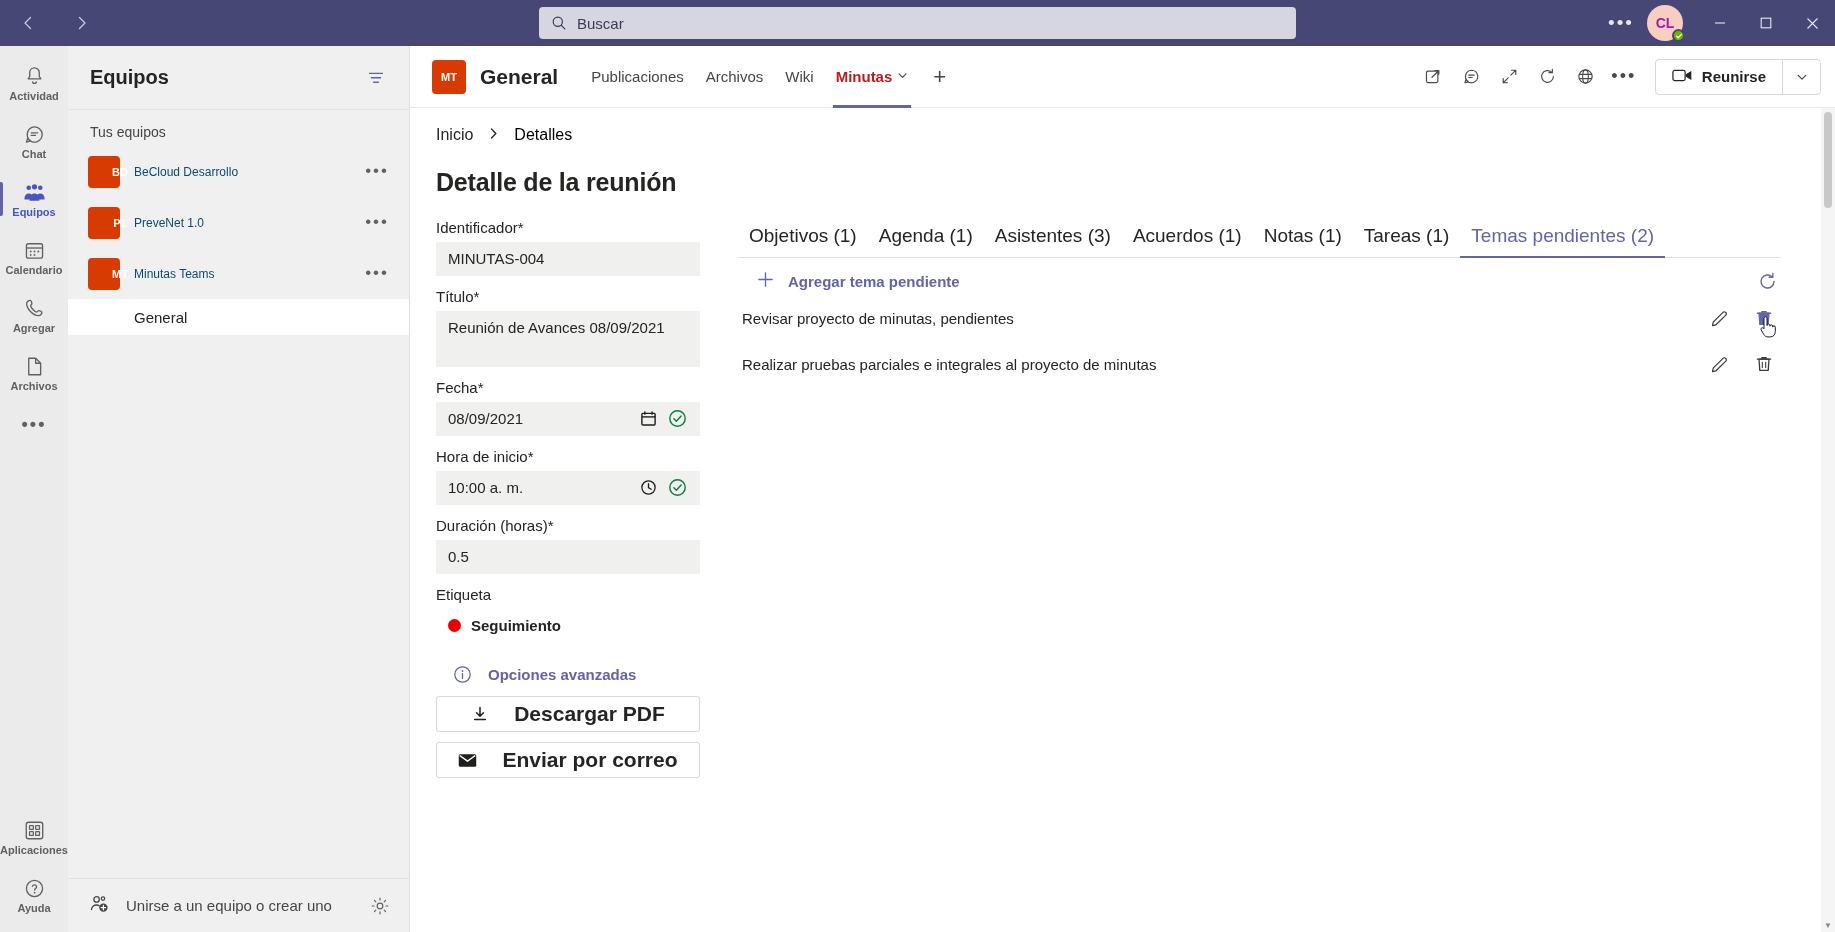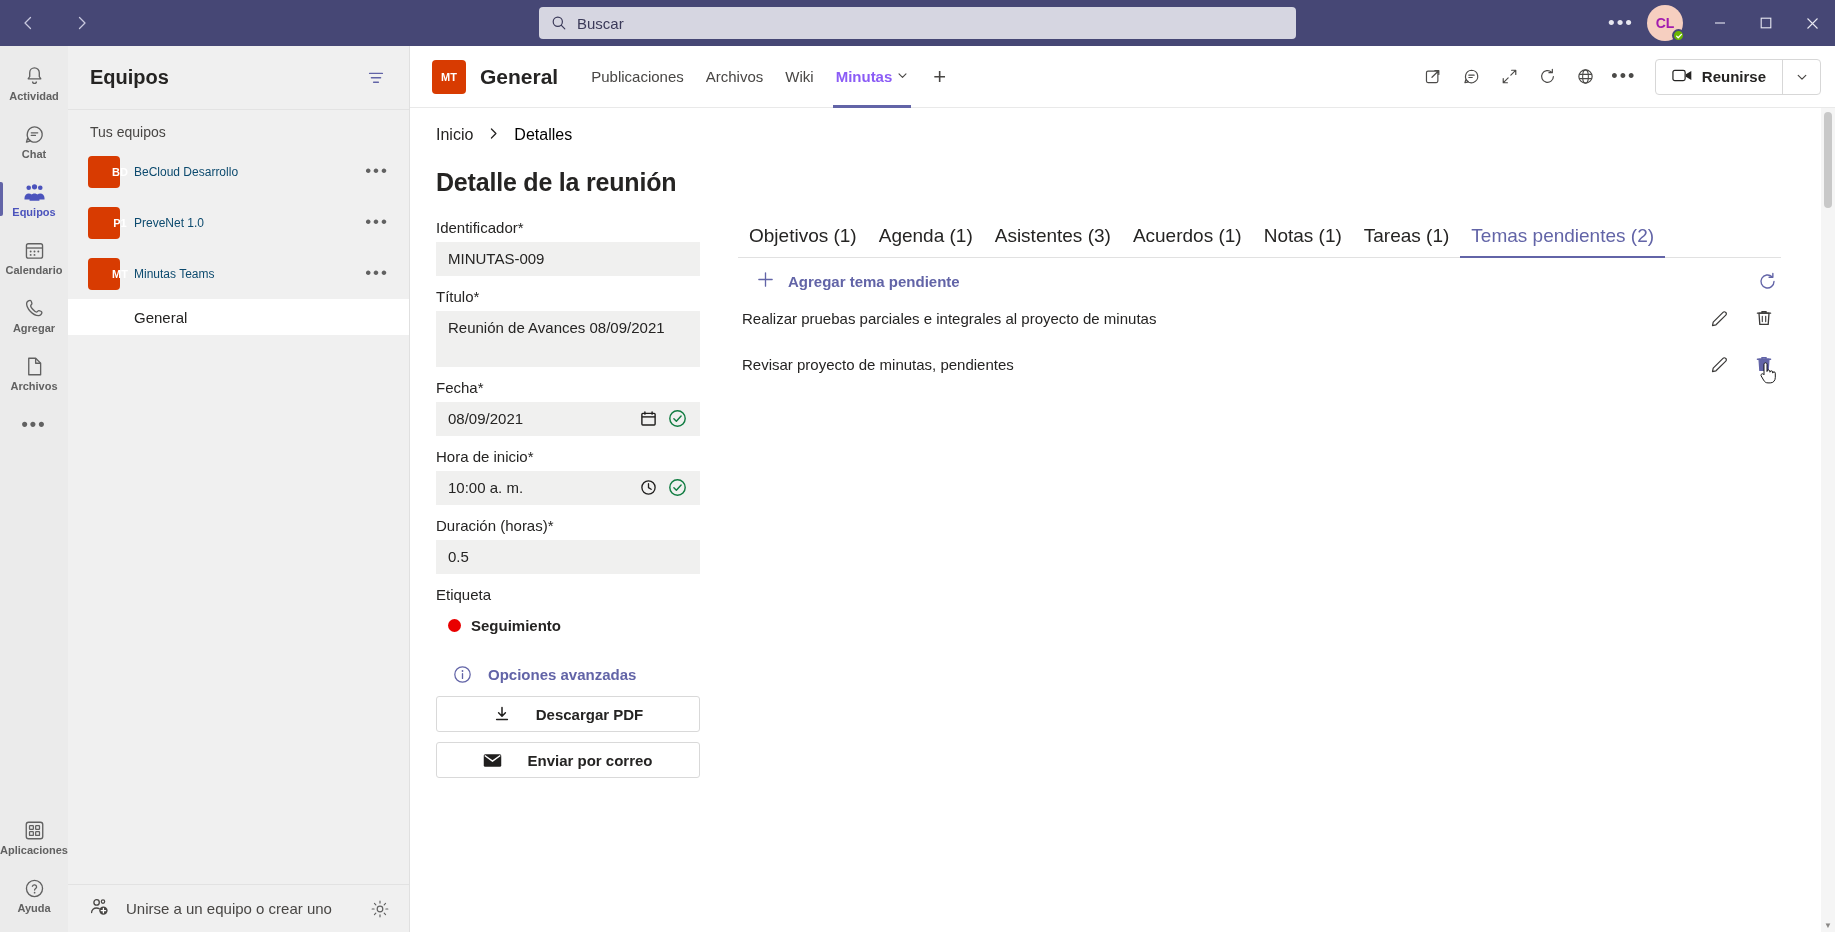--- a/index.html
+++ b/index.html
@@ -99,42 +99,42 @@
     font-size: 11px; font-weight: 600; display: flex; align-items: center; justify-content: center;
     flex: none;
     padding-left: 32px;
   }
   .team-name { font-size: 12px; color: #0c4a6e; }
   .team-dots { margin-left: auto; color: #616161; font-size: 17px; letter-spacing: 2px; line-height: 0.4; padding-right: 10px;}
   .channel-row {
     height: 36px; display: flex; align-items: center; padding-left: 66px;
     background: #fff; font-size: 15px; color: #252423;
   }
-  .teams-foot { border-top: 1px solid #e2e2e2; height: 48px; display: flex; align-items: center; padding: 0 14px 0 20px; gap: 16px; }
+  .teams-foot { border-top: 1px solid #e2e2e2; height: 54px; display: flex; align-items: center; padding: 0 14px 0 20px; gap: 16px; }
   .join-label { font-size: 15px; color: #484644; }
   .gear-btn { margin-left: auto; width: 30px; height: 30px; display: flex; align-items: center; justify-content: center; color: #616161; }
 
   
   .main { flex: 1; min-width: 0; background: #fff; display: flex; flex-direction: column; }
   .chan-head {
     height: 62px; flex: none; display: flex; align-items: center;
     padding: 0 14px 0 22px; border-bottom: 1px solid #e9e9e9; background: #fff;
   }
   .chan-avatar {
     width: 34px; height: 34px; border-radius: 4px; background: #d83b01; color: #fff;
     font-size: 11px; font-weight: 600; display: flex; align-items: center; justify-content: center;
     margin-right: 14px; flex: none;
   }
   .chan-title { font-size: 21px; font-weight: 700; margin-right: 22px; }
   .chan-tabs { display: flex; align-items: flex-end; gap: 0; height: 62px; }
   .chan-tab {
     height: 62px; display: flex; align-items: center; gap: 5px; padding: 0 11px;
     font-size: 15px; color: #484644; position: relative;
   }
-  .chan-tab.active { color: #8b5cf6; font-weight: 700; }
+  .chan-tab.active { color: #b91c1c; font-weight: 700; }
   .chan-tab.active::after {
     content: ""; position: absolute; left: 8px; right: 8px; bottom: 0; height: 2.5px; background: #6264a7;
   }
   .chan-tab .caret { font-size: 10px; color: #484644; }
   .chan-add { padding: 0 14px; font-size: 22px; color: #484644; font-weight: 300; display: flex; align-items: center; height: 62px;}
   .chan-actions { margin-left: auto; display: flex; align-items: center; gap: 4px; }
   .act-btn { width: 34px; height: 34px; display: flex; align-items: center; justify-content: center; color: #4b4a48; border-radius: 4px; }
   .act-dots { width: 34px; height: 34px; display:flex; align-items:center; justify-content:center; color:#4b4a48; font-size:18px; letter-spacing:2px; line-height:0.4; }
   .meet-group { display: flex; margin-left: 10px; height: 36px; border: 1px solid #d7d7d7; border-radius: 4px; overflow: hidden; }
   .meet-btn { display: flex; align-items: center; gap: 9px; padding: 0 16px; font-size: 15px; font-weight: 600; color: #252423; }
@@ -164,21 +164,21 @@
   .fcheck { width: 22px; height: 22px; display: flex; align-items: center; justify-content: center; color: #107c41; flex: none; }
   .tag-row { display: flex; align-items: center; gap: 10px; padding: 8px 0 0 12px; }
   .tag-dot { width: 13px; height: 13px; border-radius: 50%; background: #e90000; flex: none; }
   .tag-label { font-size: 15px; font-weight: 700; color: #252423; }
   .adv-row { display: flex; align-items: center; gap: 16px; padding: 18px 0 12px 16px; }
   .adv-icon { width: 20px; height: 20px; color: #6264a7; display: flex; align-items: center; justify-content: center; }
   .adv-label { font-size: 15px; font-weight: 700; color: #6264a7; }
   .bigbtn {
     height: 36px; border: 1px solid #d9d9d9; border-radius: 3px; background: #fff;
     display: flex; align-items: center; justify-content: center; gap: 25px;
-    font-size: 15px; font-weight: 700; color: #252423; margin-bottom: 10px;
+    font-size: 21px; font-weight: 700; color: #252423; margin-bottom: 10px;
   }
   .bigbtn .bicon { display: flex; align-items: center; }
 
   .panelcol { flex: 1; min-width: 0; padding: 0 40px 0 38px; }
   .ptabs { display: flex; align-items: flex-end; border-bottom: 1px solid #e1e1e1; gap: 0; }
   .ptab {
     font-size: 19px; color: #252423; padding: 6px 11px 10px 11px; position: relative; white-space: nowrap;
   }
   .ptab.active { color: #6264a7; }
   .ptab.active::after {
@@ -503,21 +503,21 @@
 
           <div class="page-title">Detalle de la reunión</div>
 
           <div class="cols">
 
             <div class="formcol">
 
               <div class="field">
                 <div class="flabel">Identificador*</div>
                 <div class="finput">
-                  <span class="fval">MINUTAS-009</span>
+                  <span class="fval">MINUTAS-004</span>
                 </div>
               </div>
 
               <div class="field">
                 <div class="flabel">Título*</div>
                 <div class="finput tall">
                   <span class="fval">Reunión  de Avances 08/09/2021</span>
                 </div>
               </div>
 
@@ -629,57 +629,57 @@
                 </div>
                 <div class="refresh-btn">
                   <svg width="21" height="21" viewBox="0 0 20 20">
                       <path d="M16.2 10a6.2 6.2 0 1 1-1.9-4.5" fill="none" stroke="currentColor" stroke-width="1.3" stroke-linecap="round"></path>
                       <path d="M15.1 2.4v3.6h-3.6" fill="none" stroke="currentColor" stroke-width="1.3" stroke-linecap="round" stroke-linejoin="round"></path>
                     </svg>
                 </div>
               </div>
 
               <div class="item-row">
+                <div class="item-text">Revisar proyecto de minutas, pendientes</div>
+                <div class="item-actions">
+                  <div class="ic-btn">
+                    <svg width="20" height="20" viewBox="0 0 20 20">
+                        <path d="M3.2 14.1 13 4.3a1.8 1.8 0 0 1 2.6 0l.2.2a1.8 1.8 0 0 1 0 2.6L6 16.8l-3.5.8Z" fill="none" stroke="currentColor" stroke-width="1.2" stroke-linejoin="round"></path>
+                      </svg>
+                  </div>
+                  <div class="ic-btn highlight">
+                    <svg width="20" height="20" viewBox="0 0 20 20">
+                        <path d="M3.4 5.2h13.2M8 5.2V3.6h4v1.6" fill="none" stroke="currentColor" stroke-width="1.4" stroke-linecap="round"></path>
+                        <path d="M5 5.2h10l-.8 11.2H5.8Z" fill="currentColor" stroke="currentColor" stroke-width="1.2" stroke-linejoin="round"></path>
+                      </svg>
+                    <svg class="cursor-hand" viewBox="0 0 18 22">
+                      <path d="M5 2.4c0-.9.7-1.6 1.5-1.6S8 1.5 8 2.4v7.1c0-.8.6-1.5 1.4-1.5s1.5.7 1.5 1.5v.7c0-.8.6-1.4 1.4-1.4s1.4.6 1.4 1.4v.9c0-.8.6-1.3 1.3-1.3s1.3.6 1.3 1.4v4.2c0 3.2-2 5.5-5 5.5H9c-2.2 0-3.3-1-4.4-2.8L2.2 14c-.4-.7-.2-1.6.5-2 .7-.4 1.5-.2 2 .4L5 12.8Z" fill="#fff" stroke="#000" stroke-width="0.9" stroke-linejoin="round"></path>
+                    </svg>
+                  </div>
+                </div>
+              </div>
+
+              <div class="item-row">
                 <div class="item-text">Realizar pruebas parciales e integrales al proyecto de minutas</div>
                 <div class="item-actions">
                   <div class="ic-btn">
                     <svg width="20" height="20" viewBox="0 0 20 20">
                         <path d="M3.2 14.1 13 4.3a1.8 1.8 0 0 1 2.6 0l.2.2a1.8 1.8 0 0 1 0 2.6L6 16.8l-3.5.8Z" fill="none" stroke="currentColor" stroke-width="1.2" stroke-linejoin="round"></path>
                       </svg>
                   </div>
                   <div class="ic-btn">
                     <svg width="20" height="20" viewBox="0 0 20 20">
                         <path d="M3.4 5.2h13.2M8 5.2V3.6h4v1.6" fill="none" stroke="currentColor" stroke-width="1.3" stroke-linecap="round"></path>
                         <path d="M5 5.2h10l-.8 11.2H5.8Z" fill="none" stroke="currentColor" stroke-width="1.3" stroke-linejoin="round"></path>
                         <path d="M8.3 8.2v5.4M11.7 8.2v5.4" stroke="currentColor" stroke-width="1.1" stroke-linecap="round"></path>
                       </svg>
                   </div>
                 </div>
               </div>
 
-              <div class="item-row">
-                <div class="item-text">Revisar proyecto de minutas, pendientes</div>
-                <div class="item-actions">
-                  <div class="ic-btn">
-                    <svg width="20" height="20" viewBox="0 0 20 20">
-                        <path d="M3.2 14.1 13 4.3a1.8 1.8 0 0 1 2.6 0l.2.2a1.8 1.8 0 0 1 0 2.6L6 16.8l-3.5.8Z" fill="none" stroke="currentColor" stroke-width="1.2" stroke-linejoin="round"></path>
-                      </svg>
-                  </div>
-                  <div class="ic-btn highlight">
-                    <svg width="20" height="20" viewBox="0 0 20 20">
-                        <path d="M3.4 5.2h13.2M8 5.2V3.6h4v1.6" fill="none" stroke="currentColor" stroke-width="1.4" stroke-linecap="round"></path>
-                        <path d="M5 5.2h10l-.8 11.2H5.8Z" fill="currentColor" stroke="currentColor" stroke-width="1.2" stroke-linejoin="round"></path>
-                      </svg>
-                    <svg class="cursor-hand" viewBox="0 0 18 22">
-                      <path d="M5 2.4c0-.9.7-1.6 1.5-1.6S8 1.5 8 2.4v7.1c0-.8.6-1.5 1.4-1.5s1.5.7 1.5 1.5v.7c0-.8.6-1.4 1.4-1.4s1.4.6 1.4 1.4v.9c0-.8.6-1.3 1.3-1.3s1.3.6 1.3 1.4v4.2c0 3.2-2 5.5-5 5.5H9c-2.2 0-3.3-1-4.4-2.8L2.2 14c-.4-.7-.2-1.6.5-2 .7-.4 1.5-.2 2 .4L5 12.8Z" fill="#fff" stroke="#000" stroke-width="0.9" stroke-linejoin="round"></path>
-                    </svg>
-                  </div>
-                </div>
-              </div>
-
             </div>
           </div>
         </div>
 
         <div class="scrollcol">
           <div class="scrollarrow" style="top:0">▲</div>
           <div class="scrollthumb"></div>
           <div class="scrollarrow" style="bottom:0">▼</div>
         </div>
       </div>

